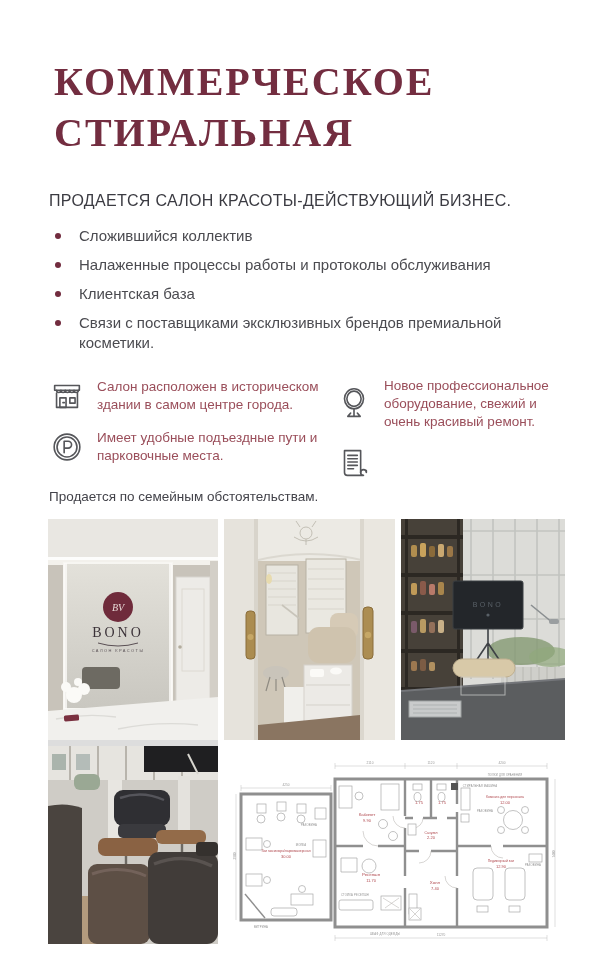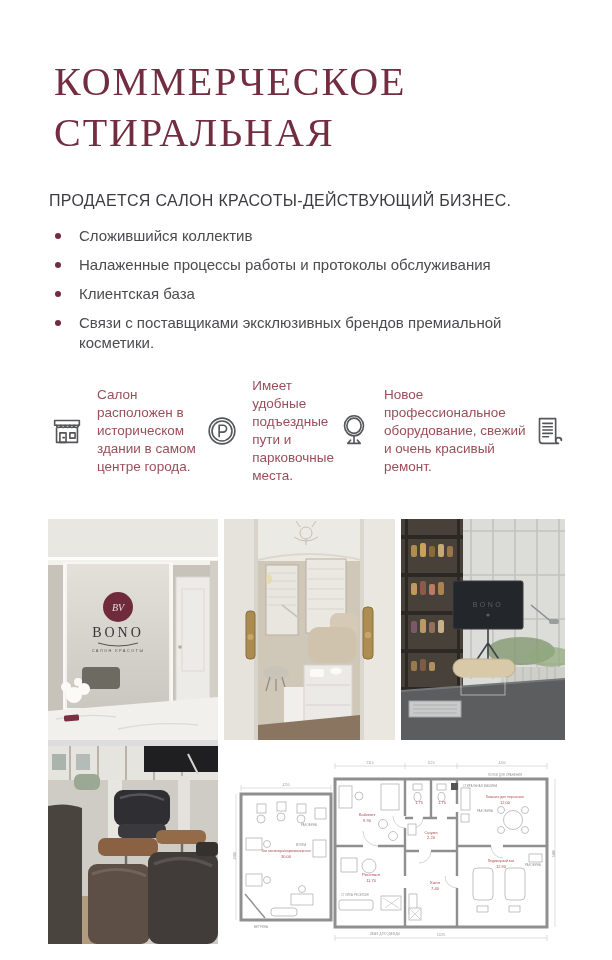--- a/index.html
+++ b/index.html
@@ -1,31 +1,31 @@
 <!DOCTYPE html>
 <html><head>
 <meta charset="utf-8">
 <style>
   html,body{margin:0;padding:0;background:#e9e9e9;}
   .page{position:relative;width:612px;height:960px;background:#ffffff;margin:0 auto;
         font-family:"Liberation Sans",sans-serif;overflow:hidden;}
   
   .title{position:absolute;left:54px;top:56px;font-family:"Liberation Serif",serif;
-         font-size:40px;line-height:1.28;letter-spacing:2px;color:#732d40;font-weight:normal;}
+         font-size:40px;line-height:1.28;letter-spacing:2px;color:#732d40;font-weight:bold;}
   
   .subtitle{position:absolute;left:49px;top:192px;font-size:16px;letter-spacing:.3px;color:#3b3b42;}
   
   .bullets{position:absolute;left:49px;top:226px;width:505px;margin:0;padding:0;list-style:none;}
   .bullets li{position:relative;padding-left:30px;margin-bottom:9px;font-size:15px;
               line-height:20px;color:#4b4b50;}
   .bullets li::before{content:"";position:absolute;left:6px;top:7px;width:6px;height:6px;
               border-radius:50%;background:#722c3f;}
   
   .features{position:absolute;left:48px;top:377px;width:520px;display:flex;}
-  .fcol{display:flex;flex-direction:row;}
+  .fcol{display:flex;flex-direction:column;}
   .fcol.left{width:287px;}
   .fcol.right{flex:1;}
   .feature{display:flex;align-items:center;gap:11px;margin-bottom:13px;}
   .ficon{flex:0 0 38px;width:38px;height:38px;}
   .ficon svg{width:38px;height:38px;stroke:#55565a;fill:none;stroke-width:1.7;
              stroke-linecap:round;stroke-linejoin:round;}
   .ftext{color:#9a4e5a;font-size:13.5px;line-height:1.33;}
   .note{position:absolute;left:49px;top:489px;font-size:13.5px;color:#43434a;}
   
   .photo{position:absolute;overflow:hidden;background:#ddd;}
@@ -110,20 +110,21 @@
           <svg viewBox="0 0 40 40">
             <path d="M10 7 h17 v23 a3 3 0 0 0 3 3 H13 a3 3 0 0 1 -3 -3 z"></path>
             <path d="M27 30 a3 3 0 0 1 6 0 v-2"></path>
             <path d="M13.5 12 h10 M13.5 15.5 h10 M13.5 19 h10 M13.5 22.5 h10 M13.5 26 h6"></path>
           </svg>
         </span>
       </div>
     </div>
   </div>
 
+  <div class="note">Продается по семейным обстоятельствам.</div>
 
   <div class="photo" id="photo1">
     <svg viewBox="0 0 170 221" width="170" height="221">
       <defs>
         <linearGradient id="p1mir" x1="0" y1="0" x2="0" y2="1">
           <stop offset="0" stop-color="#e3e1da"></stop>
             <stop offset="1" stop-color="#c9c7c0"></stop>
         </linearGradient>
       </defs>
       <rect width="170" height="221" fill="#c8c3ba"></rect>

